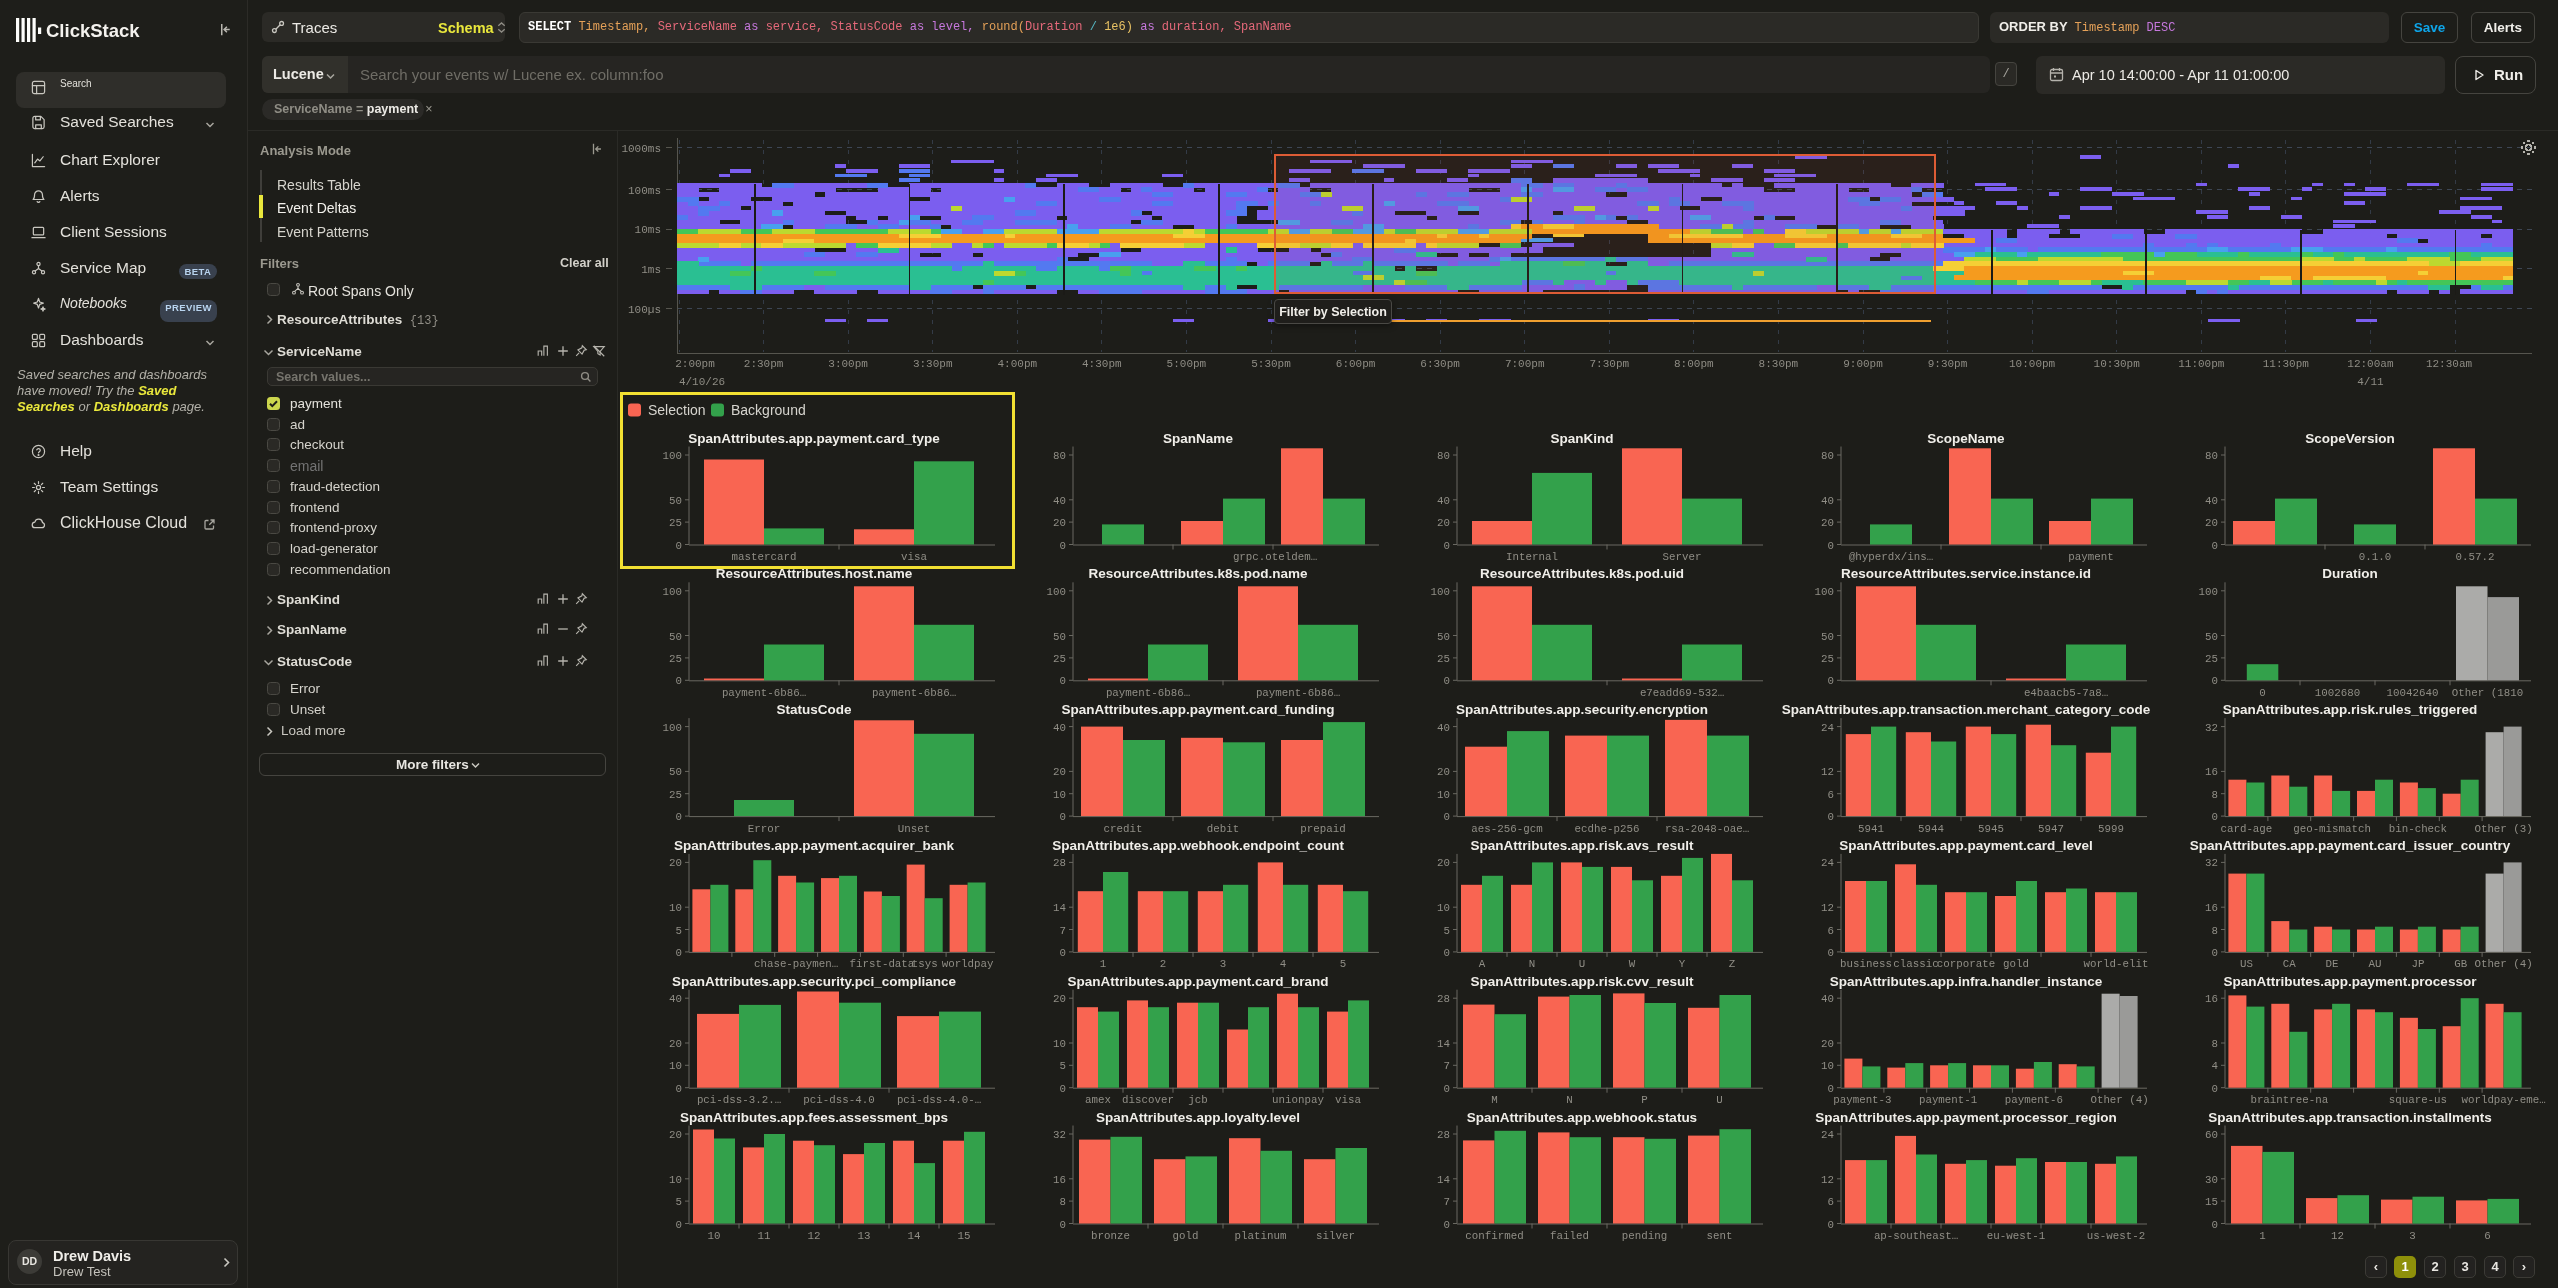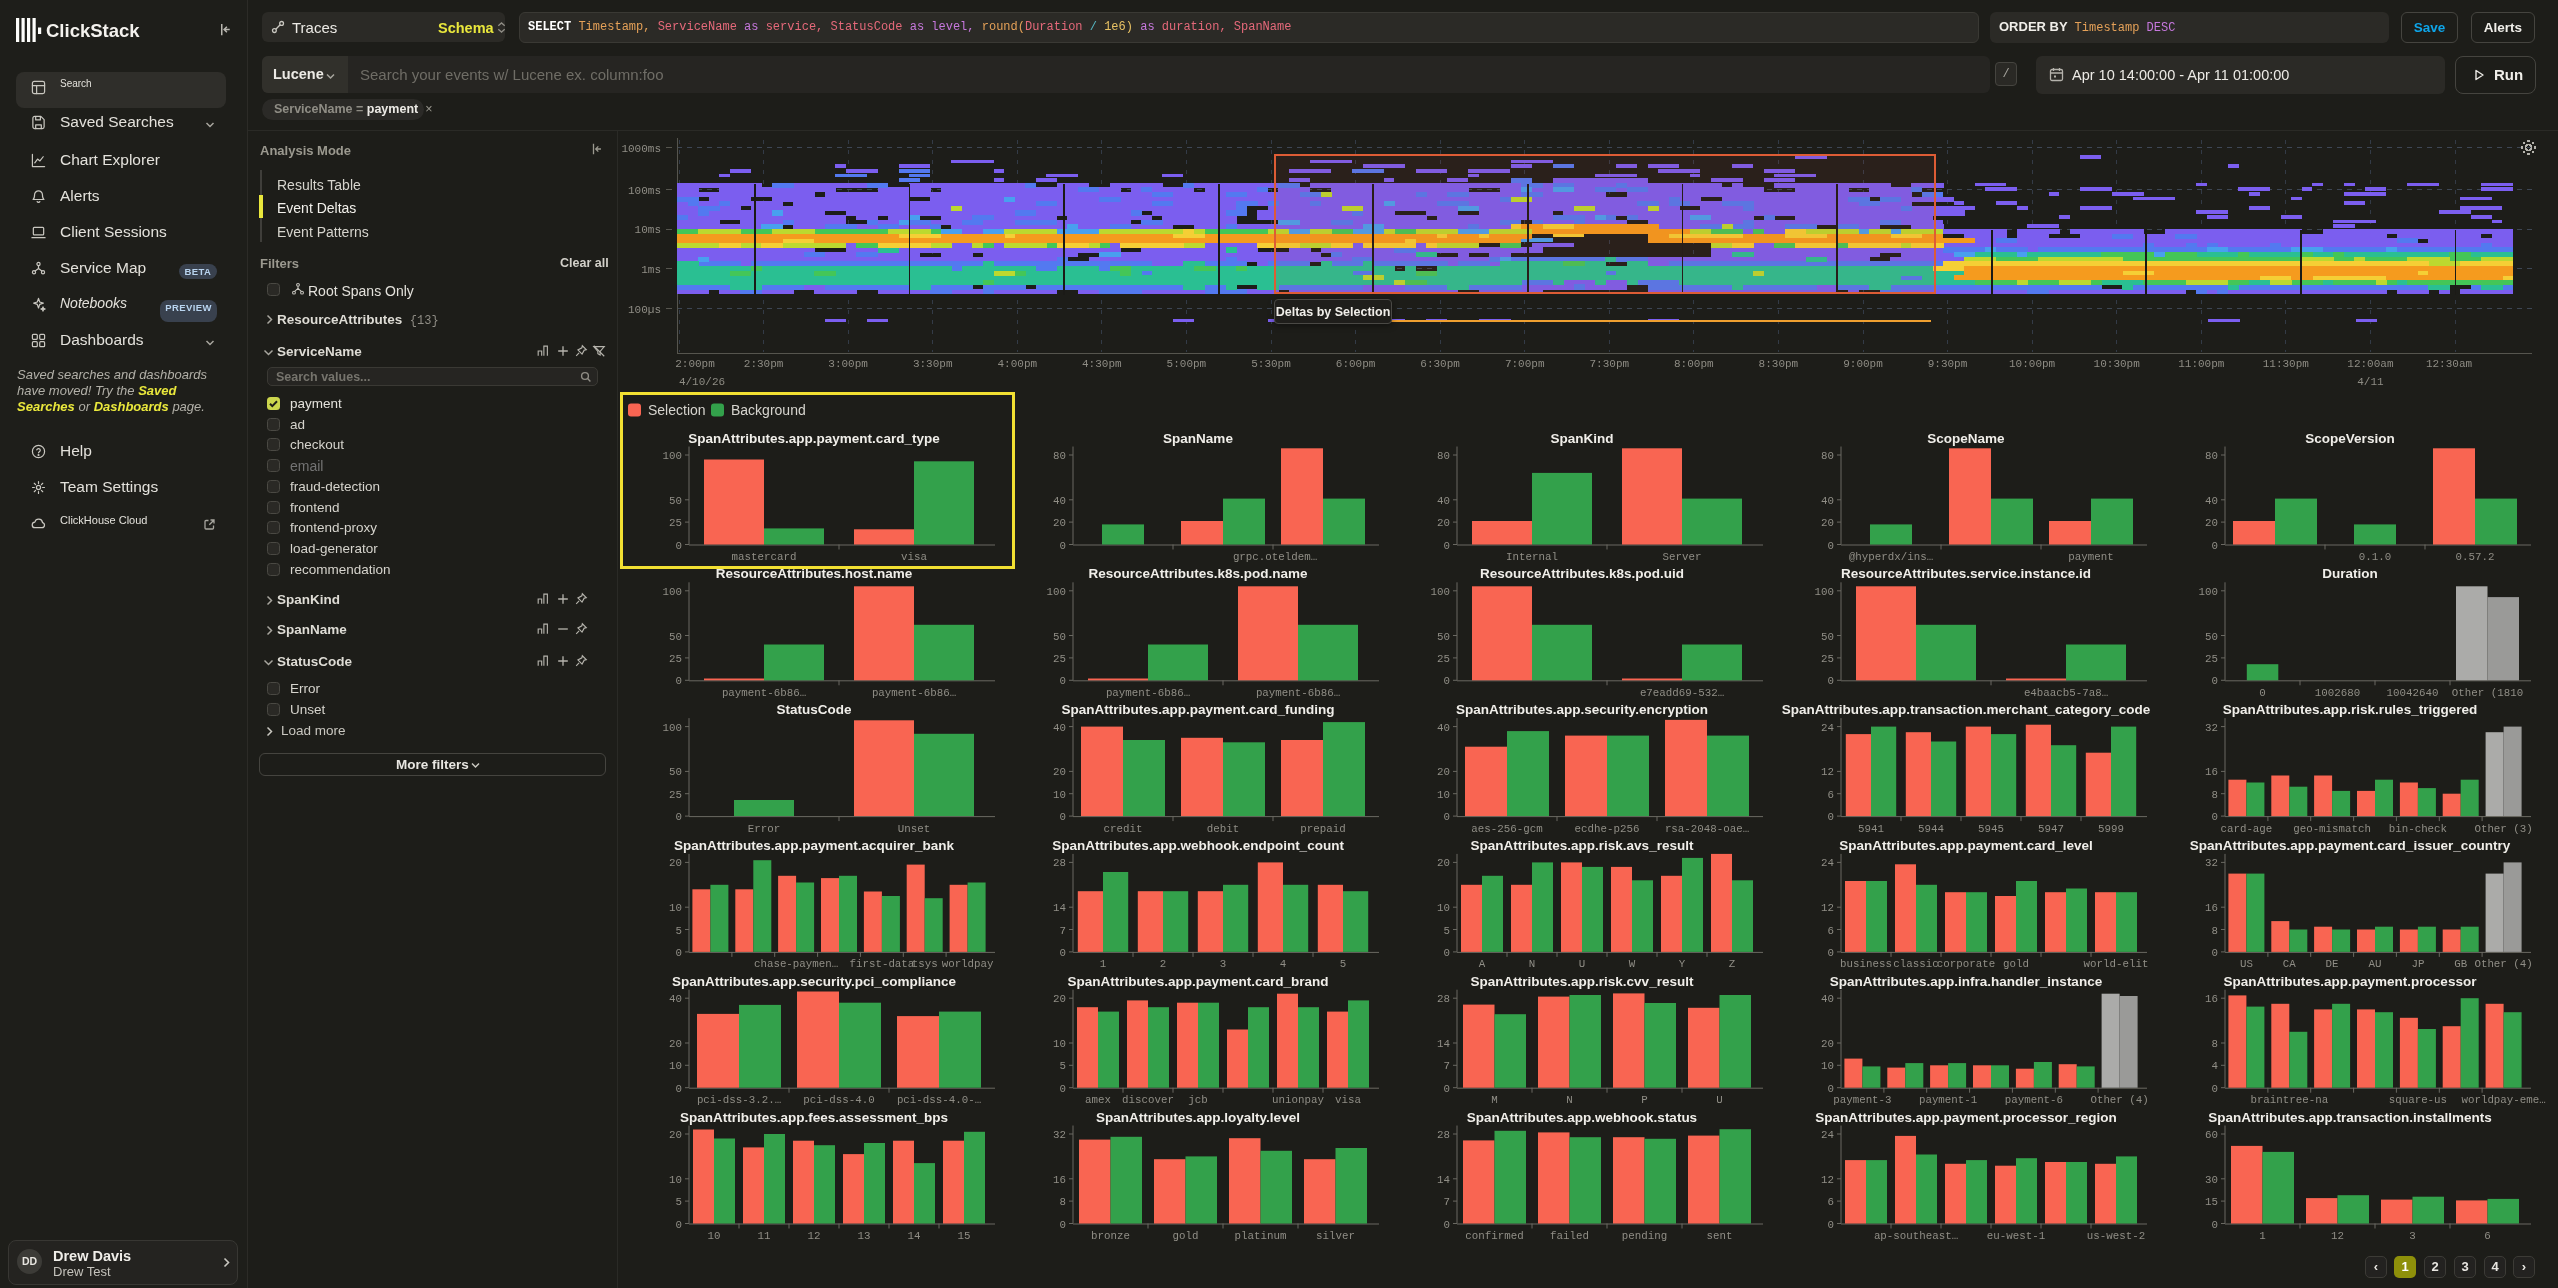--- a/index.html
+++ b/index.html
@@ -73,21 +73,21 @@
   </svg>
 <div class="s" style="position:absolute;left:60px;top:442px;font-size:15.5px;font-weight:400;color:#e3e1db;white-space:pre;">Help</div>
 <svg style="position:absolute;left:31px;top:480px" width="15" height="15" viewBox="0 0 16 16" fill="none" stroke="#c9c7c0" stroke-width="1.3" stroke-linecap="round" stroke-linejoin="round">
     <circle cx="8" cy="8" r="2.2"></circle>
     <path d="M8 1.6v2M8 12.4v2M1.6 8h2M12.4 8h2M3.5 3.5l1.4 1.4M11.1 11.1l1.4 1.4M12.5 3.5l-1.4 1.4M4.9 11.1l-1.4 1.4"></path>
   </svg>
 <div class="s" style="position:absolute;left:60px;top:478px;font-size:15.5px;font-weight:400;color:#e3e1db;white-space:pre;">Team Settings</div>
 <svg style="position:absolute;left:31px;top:516px" width="15" height="15" viewBox="0 0 16 16" fill="none" stroke="#c9c7c0" stroke-width="1.3" stroke-linecap="round" stroke-linejoin="round">
     <path d="M4.5 12.5a3 3 0 0 1-.4-6A4.2 4.2 0 0 1 12.3 7a2.8 2.8 0 0 1-.5 5.5z"></path>
   </svg>
-<div class="s" style="position:absolute;left:60px;top:514px;font-size:11px;font-weight:400;color:#e3e1db;white-space:pre;">ClickHouse Cloud</div>
+<div class="s" style="position:absolute;left:60px;top:514px;font-size:16px;font-weight:400;color:#e3e1db;white-space:pre;">ClickHouse Cloud</div>
 <svg style="position:absolute;left:203px;top:518px" width="13" height="13" viewBox="0 0 13 13" fill="none" stroke="#a8a69f" stroke-width="1.3">
     <path d="M5.5 2.5H3a1 1 0 0 0-1 1V10a1 1 0 0 0 1 1h6.5a1 1 0 0 0 1-1V7.5M7.5 2h3.5v3.5M10.8 2.2L6.3 6.7"></path>
   </svg>
 <div style="position:absolute;left:8px;top:1240px;width:230px;height:45px;background:#242320;border:1px solid #383733;border-radius:8px;"></div>
 <div class="s" style="position:absolute;left:17px;top:1249px;width:25px;height:25px;background:#3c3b37;border-radius:50%;text-align:center;line-height:25px;font-size:10.5px;font-weight:700;color:#e8e6e1;">DD</div>
 <div class="s" style="position:absolute;left:53px;top:1248px;font-size:14.5px;font-weight:700;color:#f0eee9;white-space:pre;">Drew Davis</div>
 <div class="s" style="position:absolute;left:53px;top:1264px;font-size:13px;font-weight:400;color:#c5c3bc;white-space:pre;">Drew Test</div>
 <svg style="position:absolute;left:220px;top:1256px" width="13" height="13" viewBox="0 0 13 13" fill="none" stroke="#c9c7c0" stroke-width="1.6">
     <path d="M4.5 2.5l4 4-4 4"></path>
   </svg>
@@ -341,21 +341,21 @@
       <line x1="5.20" y1="0.00" x2="7.30" y2="0.00" stroke-width="2.2"></line>
       <line x1="3.68" y1="3.68" x2="5.16" y2="5.16" stroke-width="2.2"></line>
       <line x1="0.00" y1="5.20" x2="0.00" y2="7.30" stroke-width="2.2"></line>
       <line x1="-3.68" y1="3.68" x2="-5.16" y2="5.16" stroke-width="2.2"></line>
       <line x1="-5.20" y1="0.00" x2="-7.30" y2="0.00" stroke-width="2.2"></line>
       <line x1="-3.68" y1="-3.68" x2="-5.16" y2="-5.16" stroke-width="2.2"></line>
       <line x1="-0.00" y1="-5.20" x2="-0.00" y2="-7.30" stroke-width="2.2"></line>
       <line x1="3.68" y1="-3.68" x2="5.16" y2="-5.16" stroke-width="2.2"></line>
     </g>
 </svg>
-<div style="position:absolute;left:1274px;top:299px;width:118px;height:25px;background:#1f1e1b;border:1px solid #4a4945;border-radius:4px;text-align:center;box-shadow:0 2px 6px rgba(0,0,0,.4);"><span style="font:700 12.5px 'Liberation Sans', sans-serif;color:#f0eee9;line-height:24px;">Deltas by Selection</span></div>
+<div style="position:absolute;left:1274px;top:299px;width:118px;height:25px;background:#1f1e1b;border:1px solid #4a4945;border-radius:4px;text-align:center;box-shadow:0 2px 6px rgba(0,0,0,.4);"><span style="font:700 12.5px 'Liberation Sans', sans-serif;color:#f0eee9;line-height:24px;">Filter by Selection</span></div>
 <svg style="position:absolute;left:0;top:0" width="2558" height="1288" font-family="Liberation Mono, monospace">
 <rect x="628" y="403.5" width="13" height="13" rx="3" fill="#f96552"></rect>
 <text x="648" y="414.5" font-family="Liberation Sans, sans-serif" font-size="14" fill="#d6d4ce">Selection</text>
 <rect x="711" y="403.5" width="13" height="13" rx="3" fill="#33a14b"></rect>
 <text x="731" y="414.5" font-family="Liberation Sans, sans-serif" font-size="14" fill="#d6d4ce">Background</text>
 <text x="814.0" y="442.5" font-family="Liberation Sans, sans-serif" font-size="13.5" font-weight="700" fill="#f0eee9" text-anchor="middle">SpanAttributes.app.payment.card_type</text>
 <line x1="689.0" y1="446.5" x2="689.0" y2="544.5" stroke="#6a6962" stroke-width="1"></line>
 <line x1="689.0" y1="545.0" x2="995.0" y2="545.0" stroke="#6a6962" stroke-width="1"></line>
 <line x1="685.0" y1="455.0" x2="689.0" y2="455.0" stroke="#6a6962" stroke-width="1"></line>
 <text x="682.0" y="459.0" font-size="10.8" fill="#908e86" text-anchor="end">100</text>

